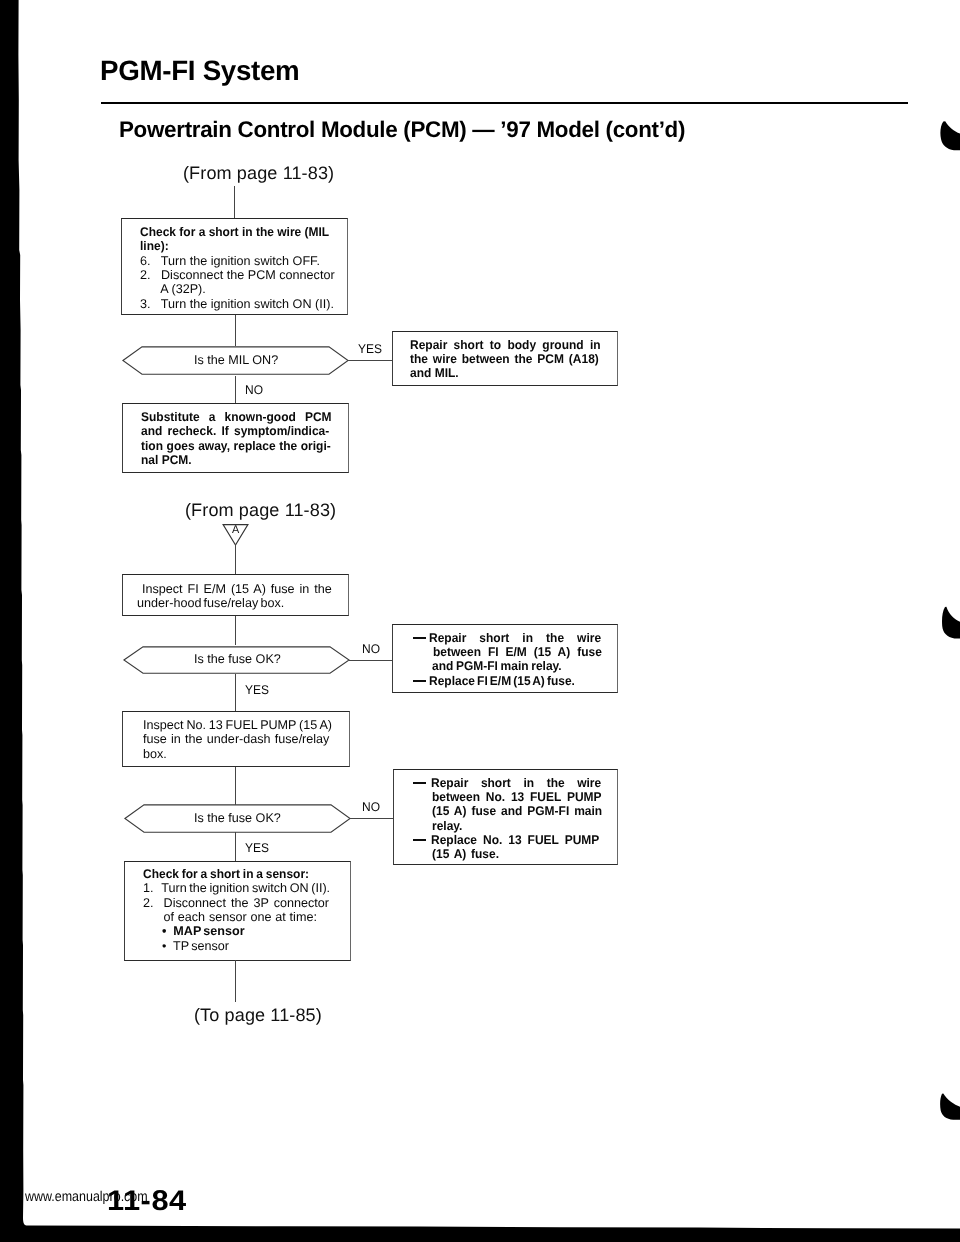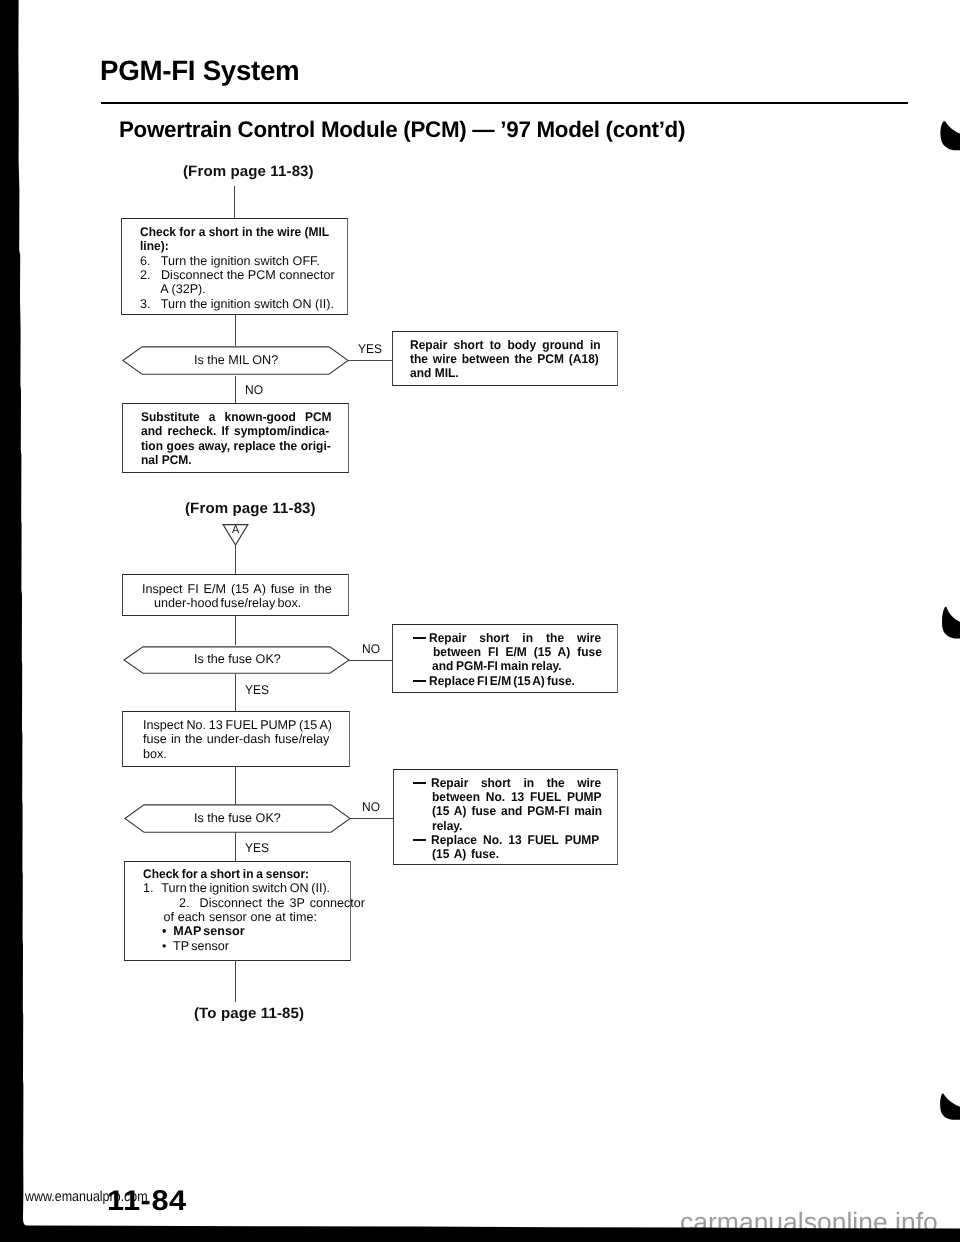--- a/index.html
+++ b/index.html
@@ -35,33 +35,33 @@
   .t.s6b{word-spacing:3.8px;}
   .t.s6c{word-spacing:-0.7px;}
   .t.s6d{word-spacing:-1.3px;}
   .t.s4a{word-spacing:1.4px;}
   .t.s4b{word-spacing:-1.3px;}
   .t.s10b{word-spacing:-0.85px;}
   .t.s10e{word-spacing:-1.2px;}
   .t.s7a{word-spacing:-0.7px;}
   .t.s7b{word-spacing:0.75px;}
   .t.s10a{word-spacing:-0.55px;}
-  .t.s10c{word-spacing:1.55px;margin-left:36px;}
+  .t.s10c{word-spacing:1.55px;}
   .t.s10d{word-spacing:0.3px;}
   .t.s9a{word-spacing:9.7px;}
   .t.s9b{word-spacing:2.6px;}
   .t.s9c{word-spacing:1.7px;}
   .t.s9e{word-spacing:2.8px;}
   .t.s9f{word-spacing:1.5px;}
   .vl{position:absolute;width:1.4px;background:#454545;}
   .hl{position:absolute;height:1.4px;background:#454545;}
   .lbl{position:absolute;font-size:12.6px;color:#0a0a0a;white-space:pre;line-height:1;
        transform:scaleX(0.952);transform-origin:0 0;}
-  .pgref{position:absolute;font-size:15px;color:#111;white-space:pre;line-height:1;
-         transform:scaleX(1.005);transform-origin:0 0;letter-spacing:0.1px;font-weight:bold;}
+  .pgref{position:absolute;font-size:18px;color:#111;white-space:pre;line-height:1;
+         transform:scaleX(1.005);transform-origin:0 0;letter-spacing:0.1px;}
   .hex{position:absolute;}
   .dash{position:absolute;width:13px;height:2.2px;background:#0d0d0d;}
 
   
   .pagenum{position:absolute;font-weight:bold;font-size:28.5px;letter-spacing:0.5px;color:#000;
            transform:scaleX(1.08);transform-origin:0 0;line-height:1;}
   .wm-left{position:absolute;font-size:14.3px;color:#070707;line-height:1;
            transform:scaleX(0.872);transform-origin:0 0;}
   .wm-right{position:absolute;font-size:26.5px;color:#9b9b9b;line-height:1;
             transform:scaleX(1.0);transform-origin:0 0;}
@@ -114,21 +114,21 @@
 
     <div class="pgref" style="left:185px;top:501px;">(From page 11-83)</div>
     <svg style="position:absolute;left:222px;top:522.5px;" width="27" height="23" viewBox="0 0 27 23">
       <polygon points="1.1,1.6 25.9,1.6 13.5,22.0" fill="#fff" stroke="#333" stroke-width="1.15"></polygon>
     </svg>
     <div class="lbl" style="left:232px;top:525px;font-size:11.4px;color:#111;">A</div>
     <div class="vl" style="left:234.5px;top:544px;height:31px;"></div>
 
     <div class="box" style="left:122px;top:574px;width:227px;height:42px;"></div>
     <div class="t s4a" style="left:142px;top:582.50px;">Inspect FI E/M (15 A) fuse in the</div>
-    <div class="t s4b" style="left:154px;top:596.85px;">under-hood fuse/relay box.</div>
+    <div class="t s4b" style="left:137px;top:596.85px;">under-hood fuse/relay box.</div>
 
     <div class="vl" style="left:234.5px;top:616px;height:29px;"></div>
 
     <svg class="hex" style="left:123px;top:646px;" width="227" height="28" viewBox="0 0 227 28">
       <polygon points="0.9,14.0 20,0.8 207,0.8 226.1,14.0 207,27.2 20,27.2" fill="#fff" stroke="#3a3a3a" stroke-width="1.15"></polygon>
     </svg>
     <div class="t" style="left:194px;top:653.0px;">Is the fuse OK?</div>
 
     <div class="hl" style="left:349px;top:659.5px;width:44px;"></div>
     <div class="lbl" style="left:362px;top:643px;">NO</div>
@@ -179,21 +179,20 @@
     <div class="t s10d" style="left:163.5px;top:911.05px;">of each sensor one at time:</div>
     <div class="t s10e" style="left:162px;top:925.40px;font-weight:bold;">•   MAP sensor</div>
     <div class="t s10e" style="left:162px;top:939.75px;">•   TP sensor</div>
 
     <div class="vl" style="left:234.5px;top:960px;height:42px;"></div>
     <div class="pgref" style="left:194px;top:1006px;">(To page 11-85)</div>
   </div>
 
   <div class="pagenum" style="left:107px;top:1186.5px;">11-84</div>
   <div class="wm-left" style="left:25px;top:1190px;">www.emanualpro.com</div>
-  <div class="wm-right" style="left:680px;top:1209px;">carmanualsonline.info</div>
 
   <svg style="position:absolute;left:0;top:0;" width="960" height="1242" viewBox="0 0 960 1242">
     <path fill="#000" d="M0,0 L18.6,0 L18.4,55 L18.8,100 L18.6,160 L19.4,190 L19.2,250
       L20.2,255 L20.0,300 L20.6,330 L20.4,385 L21.0,390 L20.8,450 L21.4,455 L21.2,520
       L21.6,525 L21.4,590 L22.0,595 L21.8,660 L22.2,665 L22.0,730 L22.4,735 L22.2,800
       L22.6,805 L22.4,870 L22.8,875 L22.6,940 L23.0,945 L22.8,1010 L23.2,1015
       L23.0,1080 L23.4,1085 L23.2,1150 L23.4,1190 L23.0,1218
       C23.1,1222.8 23.8,1225.0 26.5,1225.4 L120,1225.8 L280,1226.2 L420,1226.6 L560,1227.2
       L700,1227.6 L830,1228.2 L960,1228.6 L960,1242 L0,1242 Z"></path>
   </svg>

